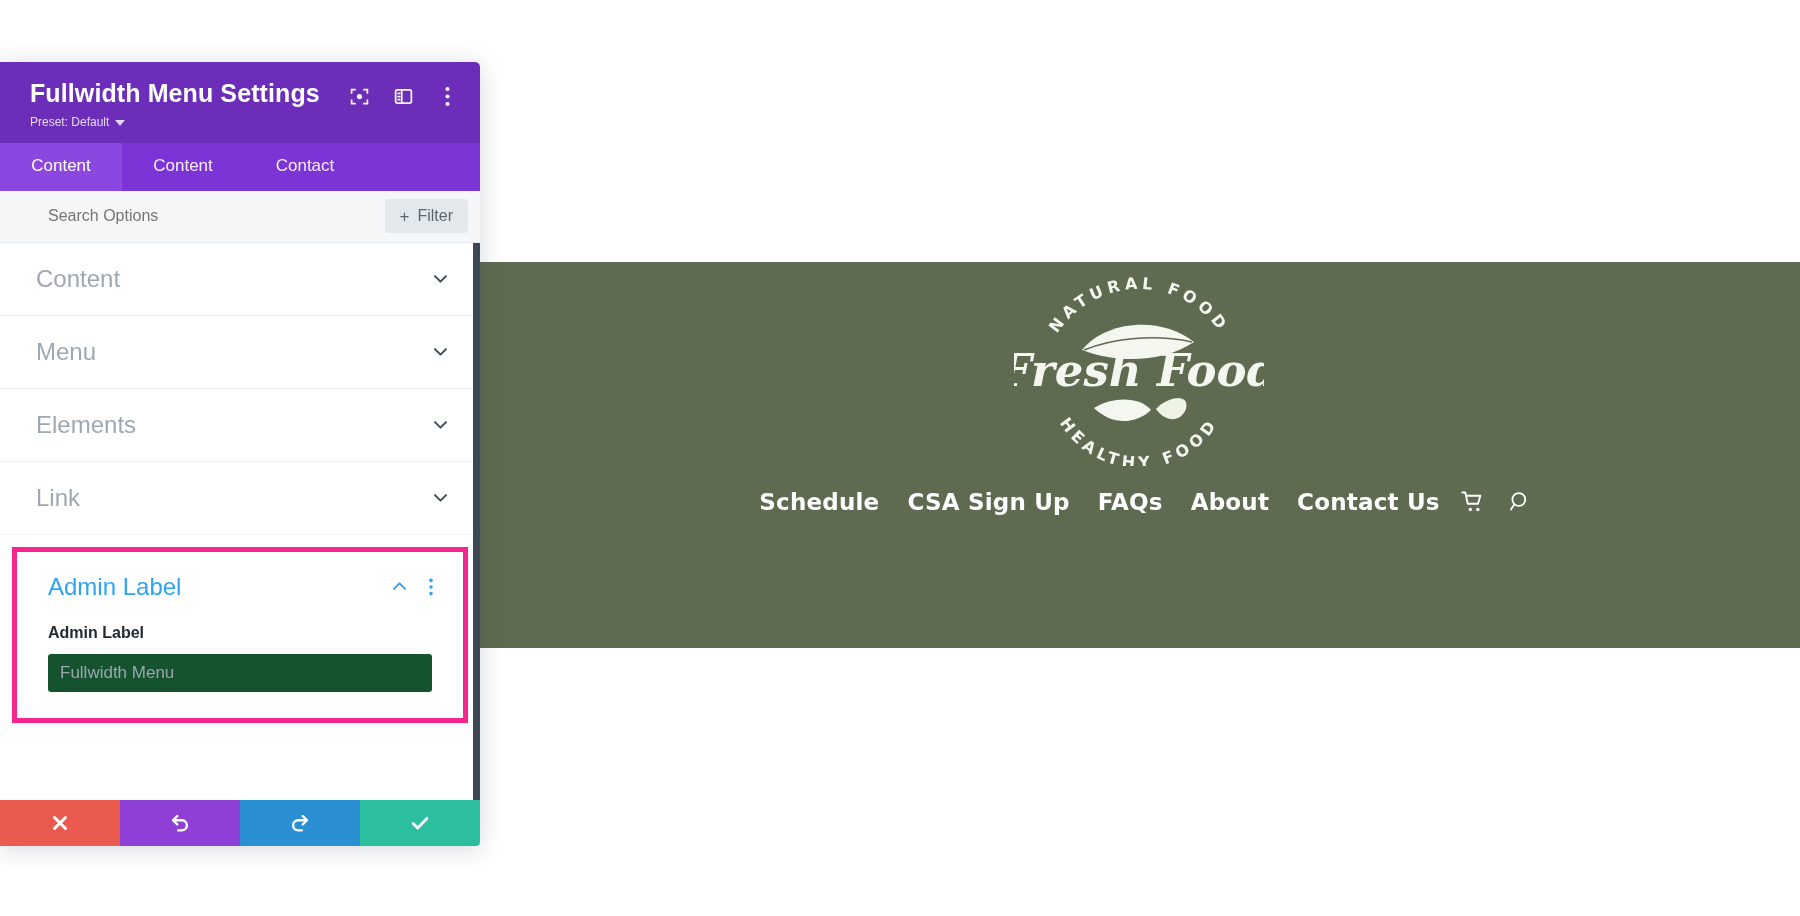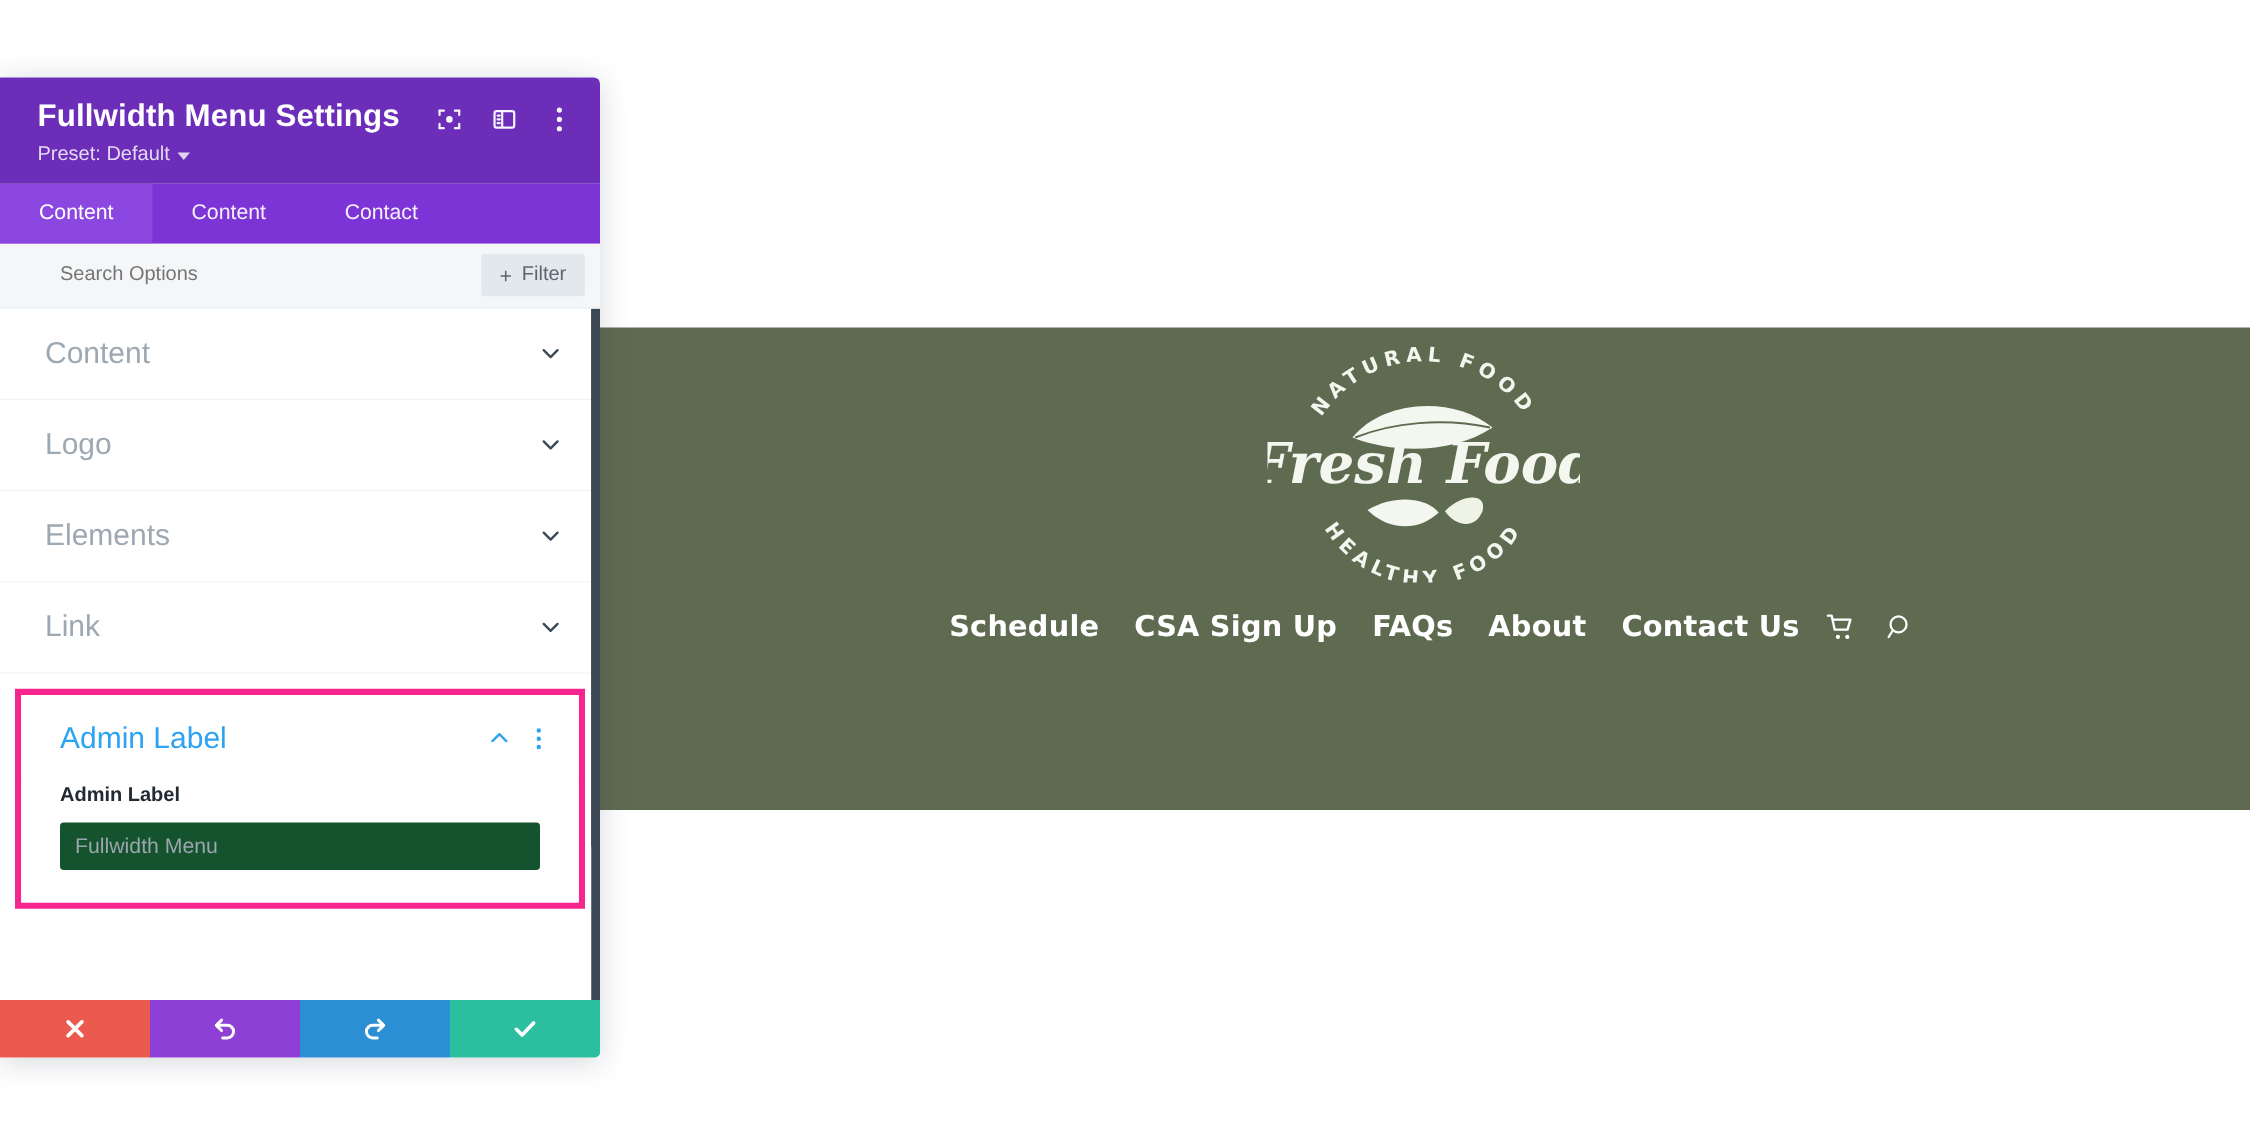--- a/index.html
+++ b/index.html
@@ -62,32 +62,32 @@
     overflow: visible;
   }
 
   .panel-titlebar {
     background: #6c2eb9;
     padding: 18px 22px 14px 30px;
     border-radius: 0 5px 0 0;
     position: relative;
     flex: 0 0 auto;
   }
-  .panel-title-row { display:flex; align-items:center; justify-content:space-between; }
+  .panel-title-row { display:flex; align-items:flex-end; justify-content:space-between; }
   .panel-title {
     color: #ffffff;
     font-size: 25px;
     font-weight: 700;
     line-height: 1.1;
     letter-spacing: 0.1px;
   }
   .panel-title-icons { display:flex; align-items:center; gap: 22px; padding-top: 4px; }
   .ticon { width: 22px; height: 22px; color:#ffffff; opacity:0.95; cursor:pointer; display:flex; align-items:center; justify-content:center;}
   .preset-row { margin-top: 7px; display:flex; align-items:center; gap:6px; }
-  .preset-text { color: rgba(255,255,255,0.82); font-size: 16px; }
+  .preset-text { color: rgba(255,255,255,0.82); font-size: 12px; }
   .caret-down-sm {
     width: 0; height: 0;
     border-left: 5px solid transparent;
     border-right: 5px solid transparent;
     border-top: 6px solid rgba(255,255,255,0.8);
     margin-top: 2px;
   }
 
   .panel-tabs { display: flex; background: #7d34d6; flex: 0 0 auto; }
   .panel-tab {
@@ -304,21 +304,21 @@
         <div class="acc-row">
           <span class="acc-label">Content</span>
           <span class="chev">
             <svg width="19" height="19" viewBox="0 0 24 24" fill="none" stroke="#3c4a57" stroke-width="2.4" stroke-linecap="round" stroke-linejoin="round">
                 <path d="M5 9l7 7 7-7"></path>
               </svg>
           </span>
         </div>
 
         <div class="acc-row">
-          <span class="acc-label">Logo</span>
+          <span class="acc-label">Menu</span>
           <span class="chev">
             <svg width="19" height="19" viewBox="0 0 24 24" fill="none" stroke="#3c4a57" stroke-width="2.4" stroke-linecap="round" stroke-linejoin="round">
                 <path d="M5 9l7 7 7-7"></path>
               </svg>
           </span>
         </div>
 
         <div class="acc-row">
           <span class="acc-label">Elements</span>
           <span class="chev">

